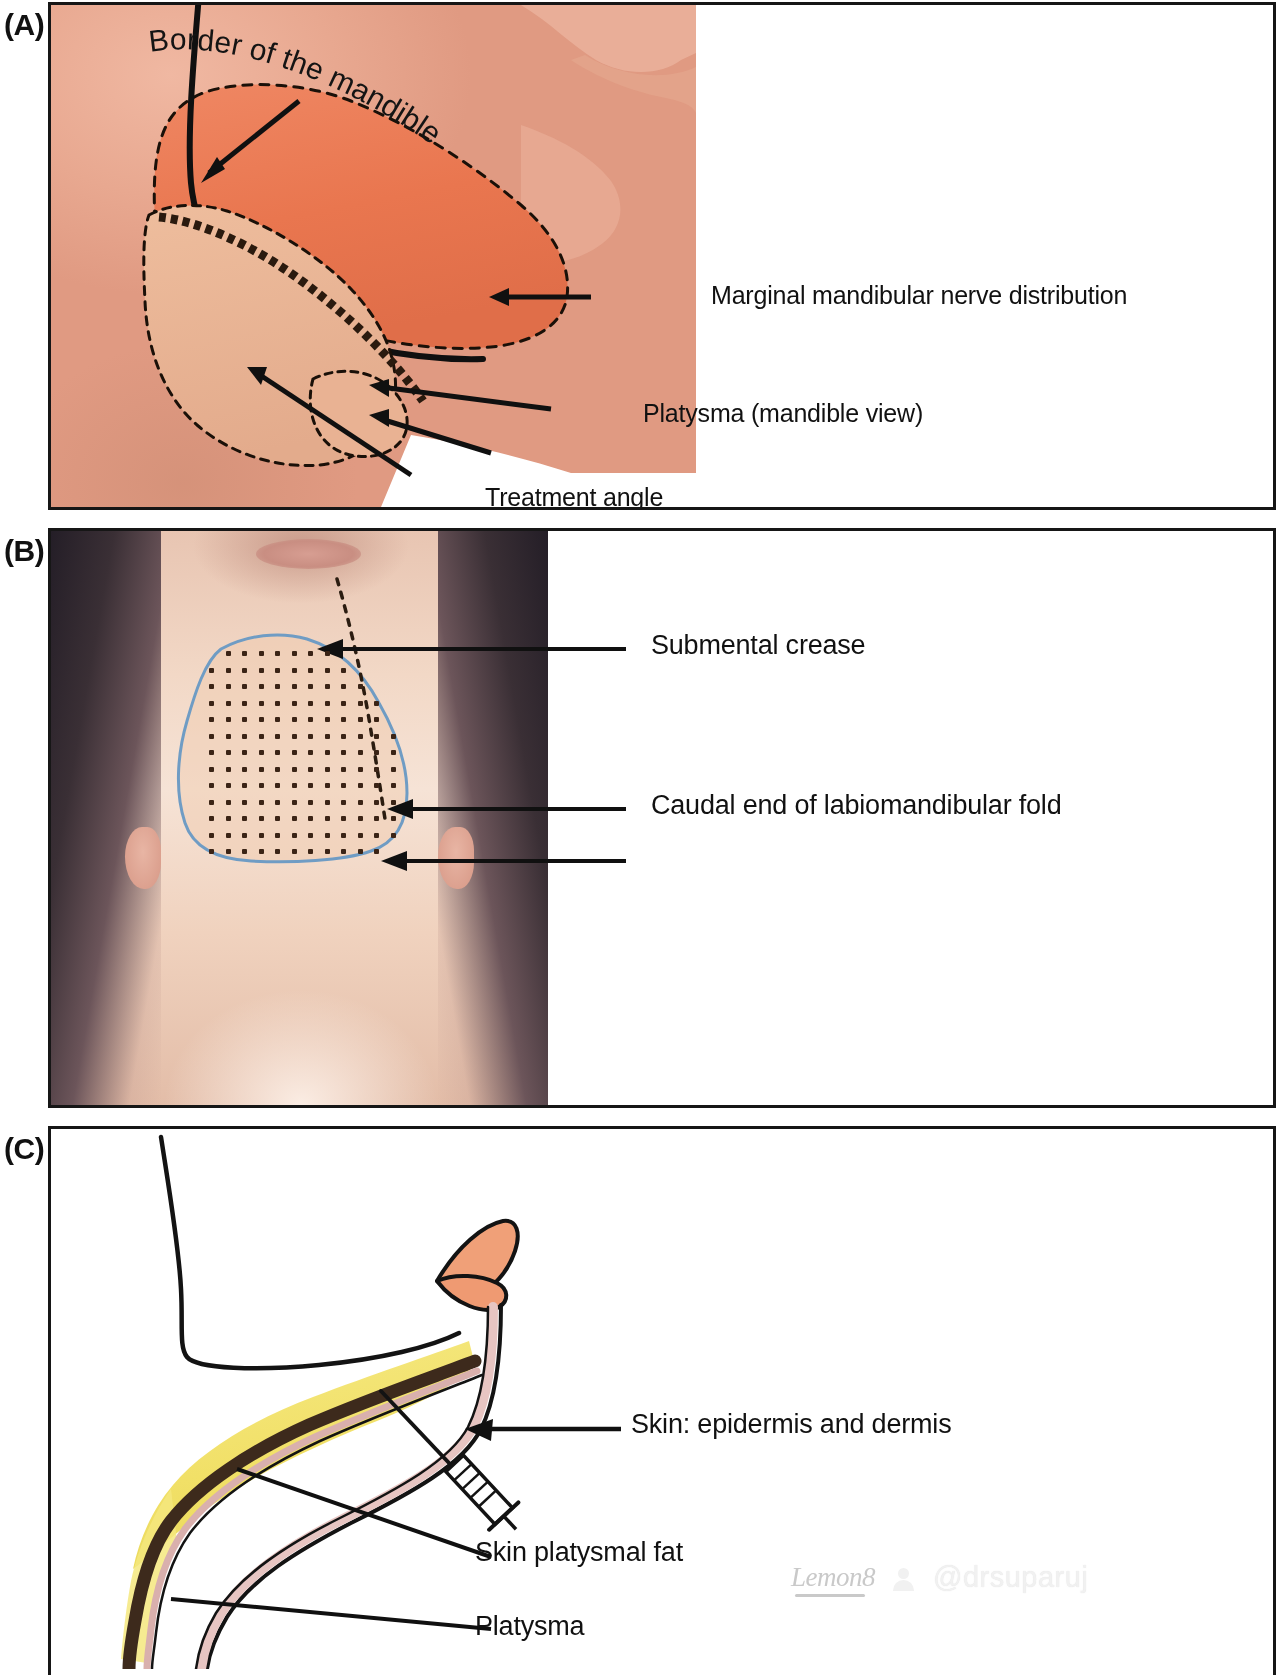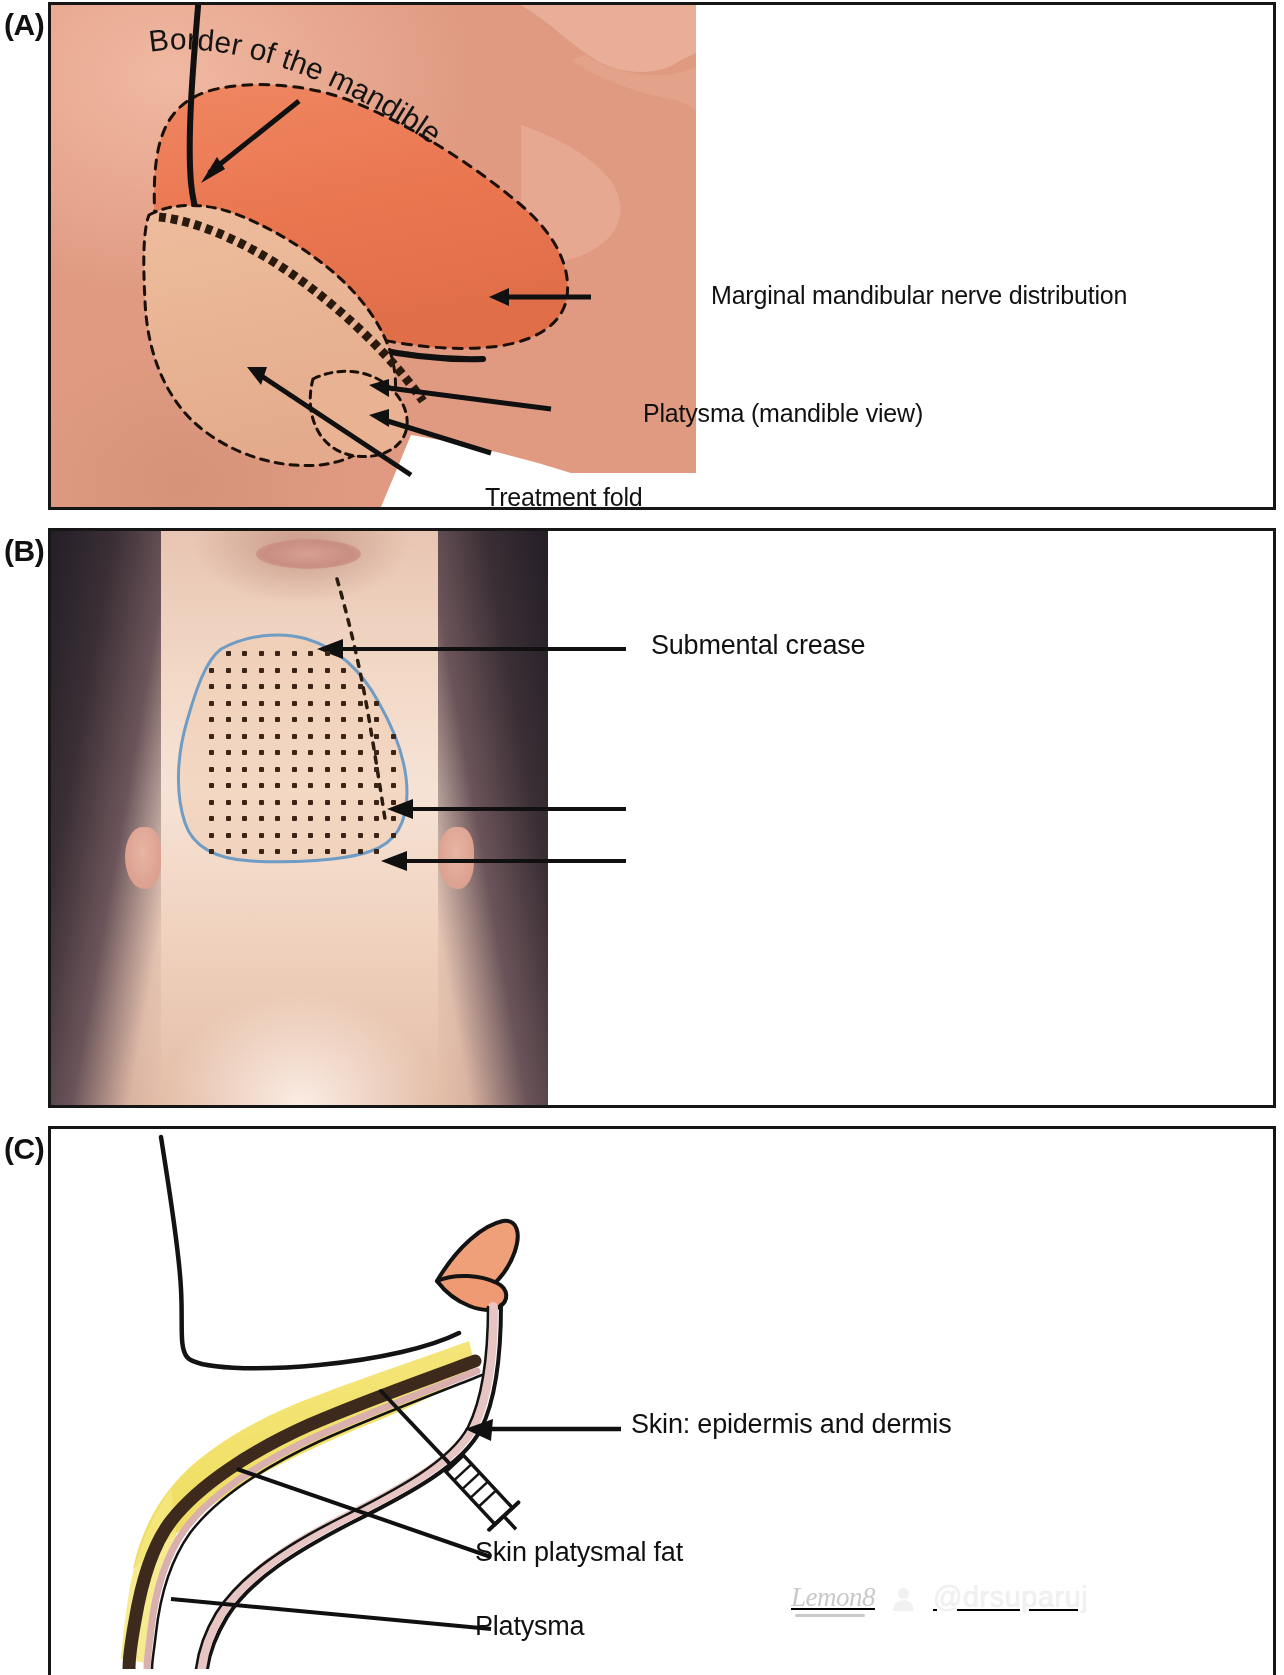--- a/index.html
+++ b/index.html
@@ -234,21 +234,21 @@
           <textPath href="#mandibleTextPath" startOffset="8%">Border of the mandible</textPath>
         </text>
       </svg>
     </div>
 
     <div class="lbl" style="left:660px; top:276px;text-align:right;">Marginal mandibular nerve distribution</div>
 
     <div class="lbl" style="left:592px; top:394px;">Platysma (mandible view)</div>
 
 
-    <div class="lbl" style="left:434px; top:478px;">Treatment fold</div>
+    <div class="lbl" style="left:434px; top:478px;">Treatment angle</div>
   </div>
 
   <div class="panel-letter" style="left:4px; top:534px;">(B)</div>
 
   <div class="panel-frame" id="panel-b">
 
     <div id="panel-b-photo">
       <div class="hair-left"></div>
       <div class="hair-right"></div>
       <div class="chin-shadow"></div>
@@ -439,20 +439,21 @@
     </div>
 
     <svg width="1228" height="574" viewBox="0 0 1228 574" style="position:absolute;left:0;top:0;pointer-events:none;">
       <line x1="292" y1="118" x2="575" y2="118" stroke="#101010" stroke-width="4"></line>
       <line x1="362" y1="278" x2="575" y2="278" stroke="#101010" stroke-width="4"></line>
       <line x1="356" y1="330" x2="575" y2="330" stroke="#101010" stroke-width="4"></line>
     </svg>
 
     <div class="lbl" style="left:600px; top:99px; font-size:27px;">Submental crease</div>
 
+    <div class="lbl" style="left:600px; top:259px; font-size:27px;">Caudal end of labiomandibular fold</div>
 
   </div>
 
   <div class="panel-letter" style="left:4px; top:1132px;">(C)</div>
 
   <div class="panel-frame" id="panel-c">
 
     <div id="panel-c-art">
       <svg width="560" height="540" viewBox="0 0 560 540" style="position:absolute;left:0;top:0;">
         <defs>
@@ -545,20 +546,20 @@
       <line x1="120" y1="470" x2="440" y2="500" stroke="#101010" stroke-width="4"></line>
     </svg>
 
     <div class="lbl" style="left:580px; top:280px; font-size:27px;">Skin: epidermis and dermis</div>
 
 
     <div class="lbl" style="left:424px; top:408px; font-size:27px;">Skin platysmal fat</div>
 
     <div class="lbl" style="left:424px; top:482px; font-size:27px;">Platysma</div>
 
-    <div class="watermark" style="left:740px; top:452px;text-decoration:underline;">
+    <div class="watermark" style="left:740px; top:432px;">
       <span class="wm-lemon">Lemon8</span>
       <span class="wm-avatar"></span>
       <span class="wm-user">@drsuparuj</span>
     </div>
   </div>
 
 </div>
 
 </body></html>

